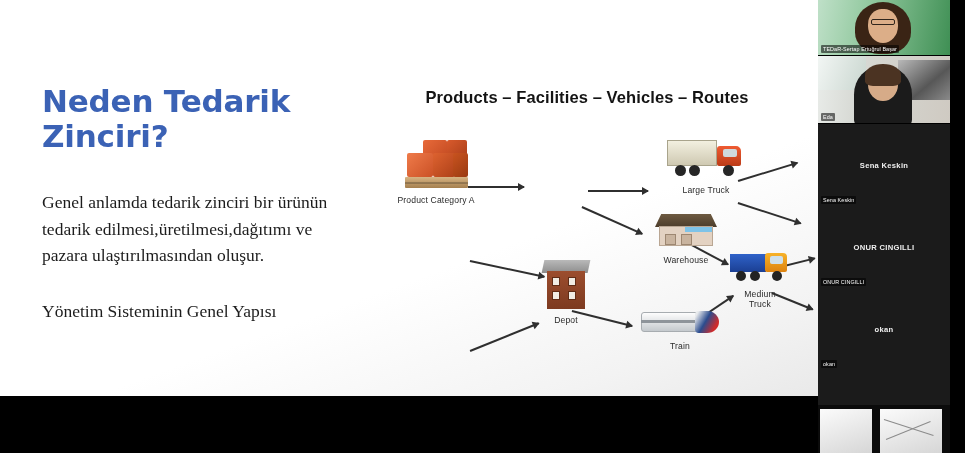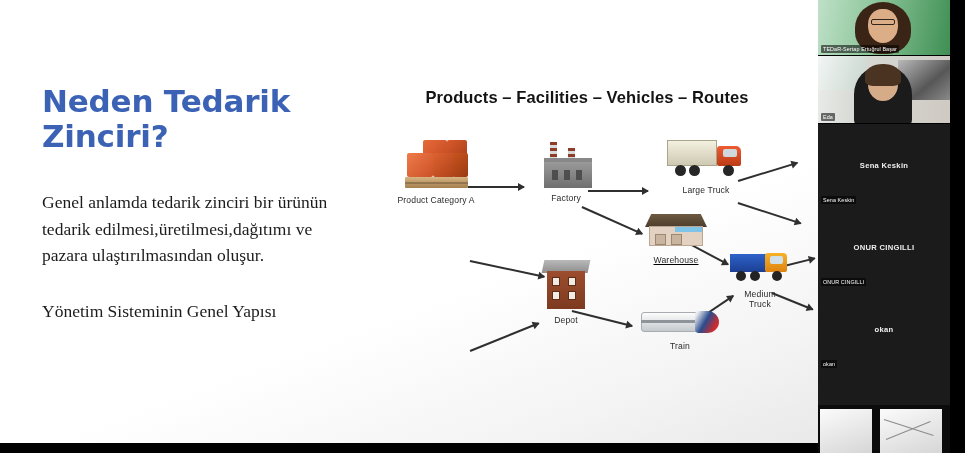--- a/index.html
+++ b/index.html
@@ -6,21 +6,21 @@
   html, body {
     width: 965px; height: 453px;
     background: #000;
     font-family: "Liberation Sans", sans-serif;
     overflow: hidden;
   }
   #screen { position: relative; width: 965px; height: 453px; background: #000; }
 
   
   #slide {
-    position: absolute; left: 0; top: 0; width: 818px; height: 443px;
+    position: absolute; left: 0; top: 0; width: 818px; height: 396px;
     background: linear-gradient(160deg,#ffffff 0%,#ffffff 62%,#f3f3f3 86%,#e9e9e9 100%);
     overflow: hidden;
   }
 
   
   #left-col { position: absolute; left: 42px; top: 84px; width: 318px; }
   #slide-title {
     font-family: "DejaVu Sans", sans-serif;
     font-weight: 700; font-size: 31px; line-height: 1.12;
     color: #3b62b5; letter-spacing: -.2px;
@@ -206,46 +206,34 @@
             <div class="bx b3"></div>
           <div class="bx b4"></div>
             <div class="bx b5"></div>
             <div class="skid"></div>
         </div>
         <div class="cap">Product Category A</div>
       </div>
 
 
 
-      <div class="node" style="left:158px; top:62px; width:72px;">
-        <div class="art factory">
-          <div class="stk s1"></div>
-            <div class="stk s2"></div>
-          <div class="roof"></div>
-            <div class="body"></div>
-          <div class="win" style="left:14px"></div>
-            <div class="win" style="left:26px"></div>
-            <div class="win" style="left:38px"></div>
-        </div>
-        <div class="cap">Factory</div>
-      </div>
 
       <div class="node" style="left:286px; top:58px; width:96px;">
         <div class="art ltruck">
           <div class="box"></div>
             <div class="cab"></div>
             <div class="win2"></div>
           <div class="wh" style="left:8px"></div>
             <div class="wh" style="left:22px"></div>
             <div class="wh" style="left:56px"></div>
         </div>
         <div class="cap">Large Truck</div>
       </div>
 
-      <div class="node" style="left:262px; top:134px; width:84px;text-decoration:underline;">
+      <div class="node" style="left:272px; top:134px; width:84px;">
         <div class="art whouse">
           <div class="roof"></div>
             <div class="wall"></div>
             <div class="band"></div>
           <div class="dr" style="left:10px"></div>
             <div class="dr" style="left:26px"></div>
         </div>
         <div class="cap">Warehouse</div>
       </div>
 

